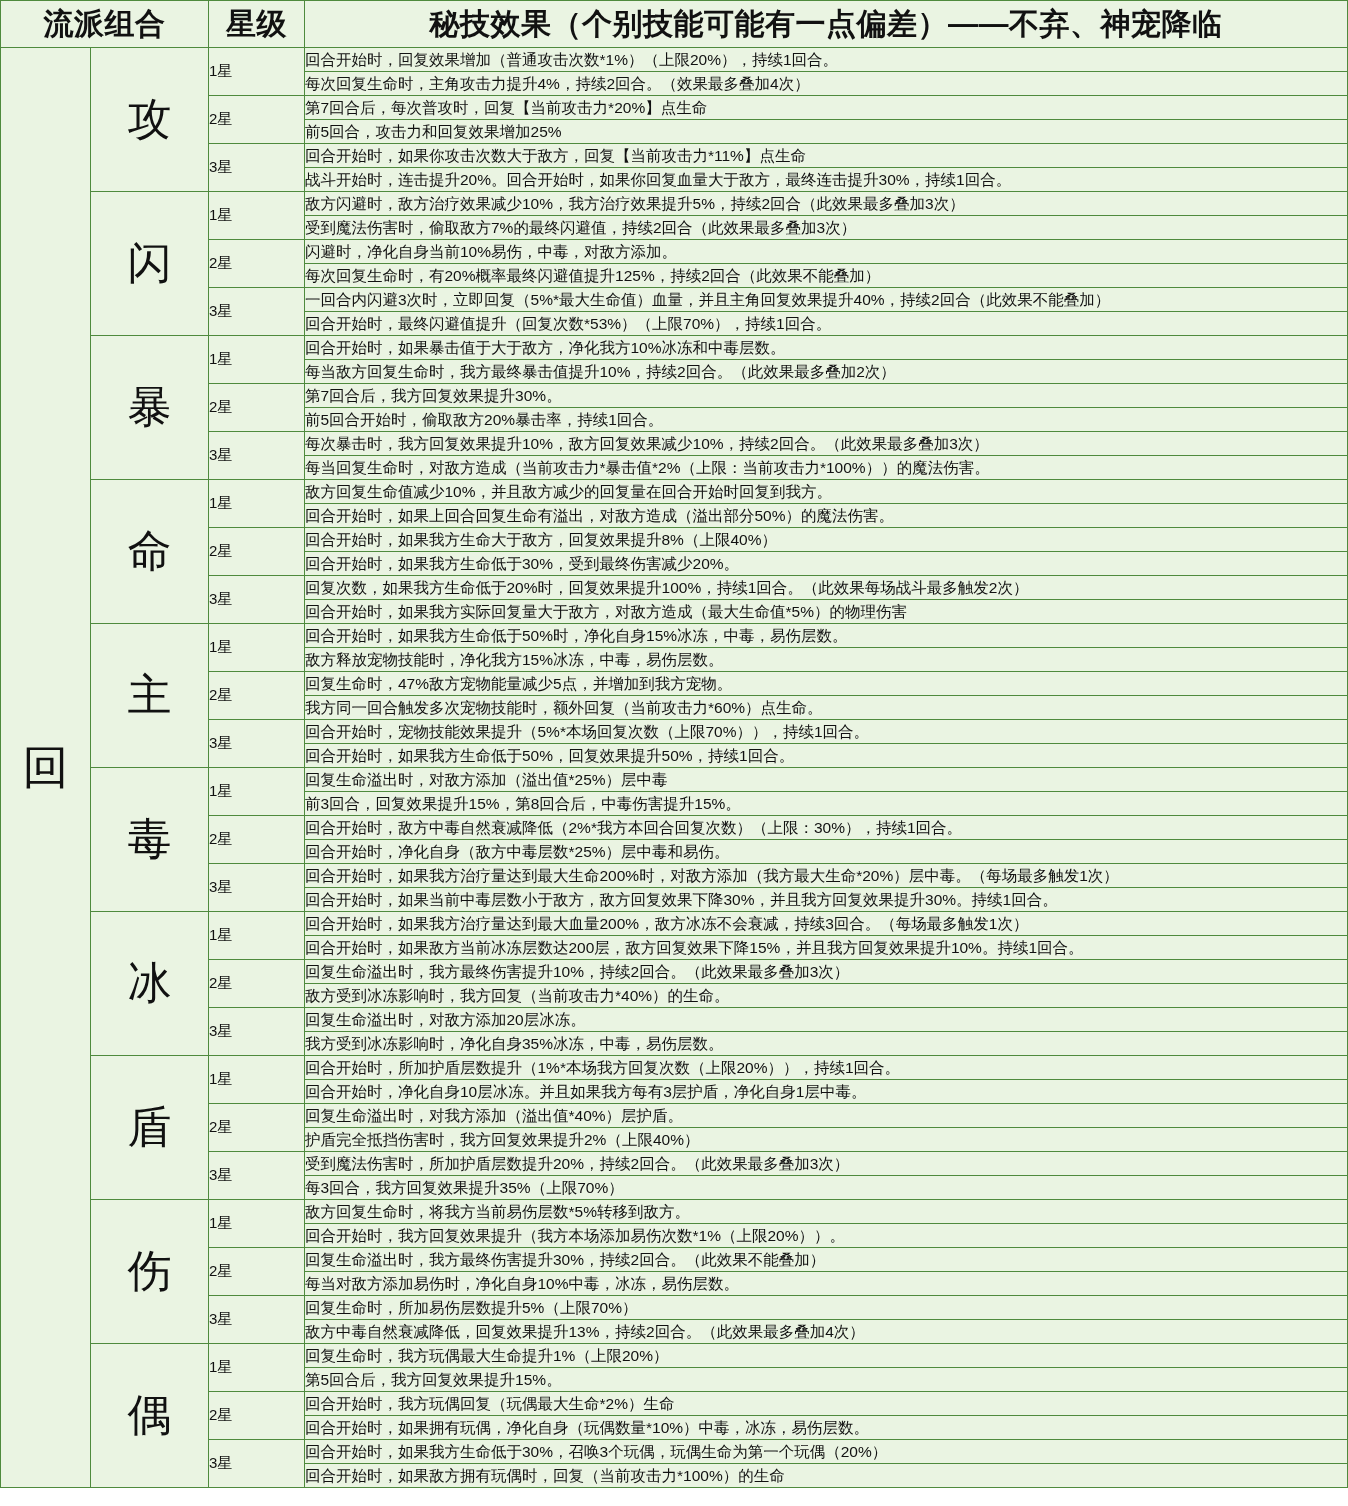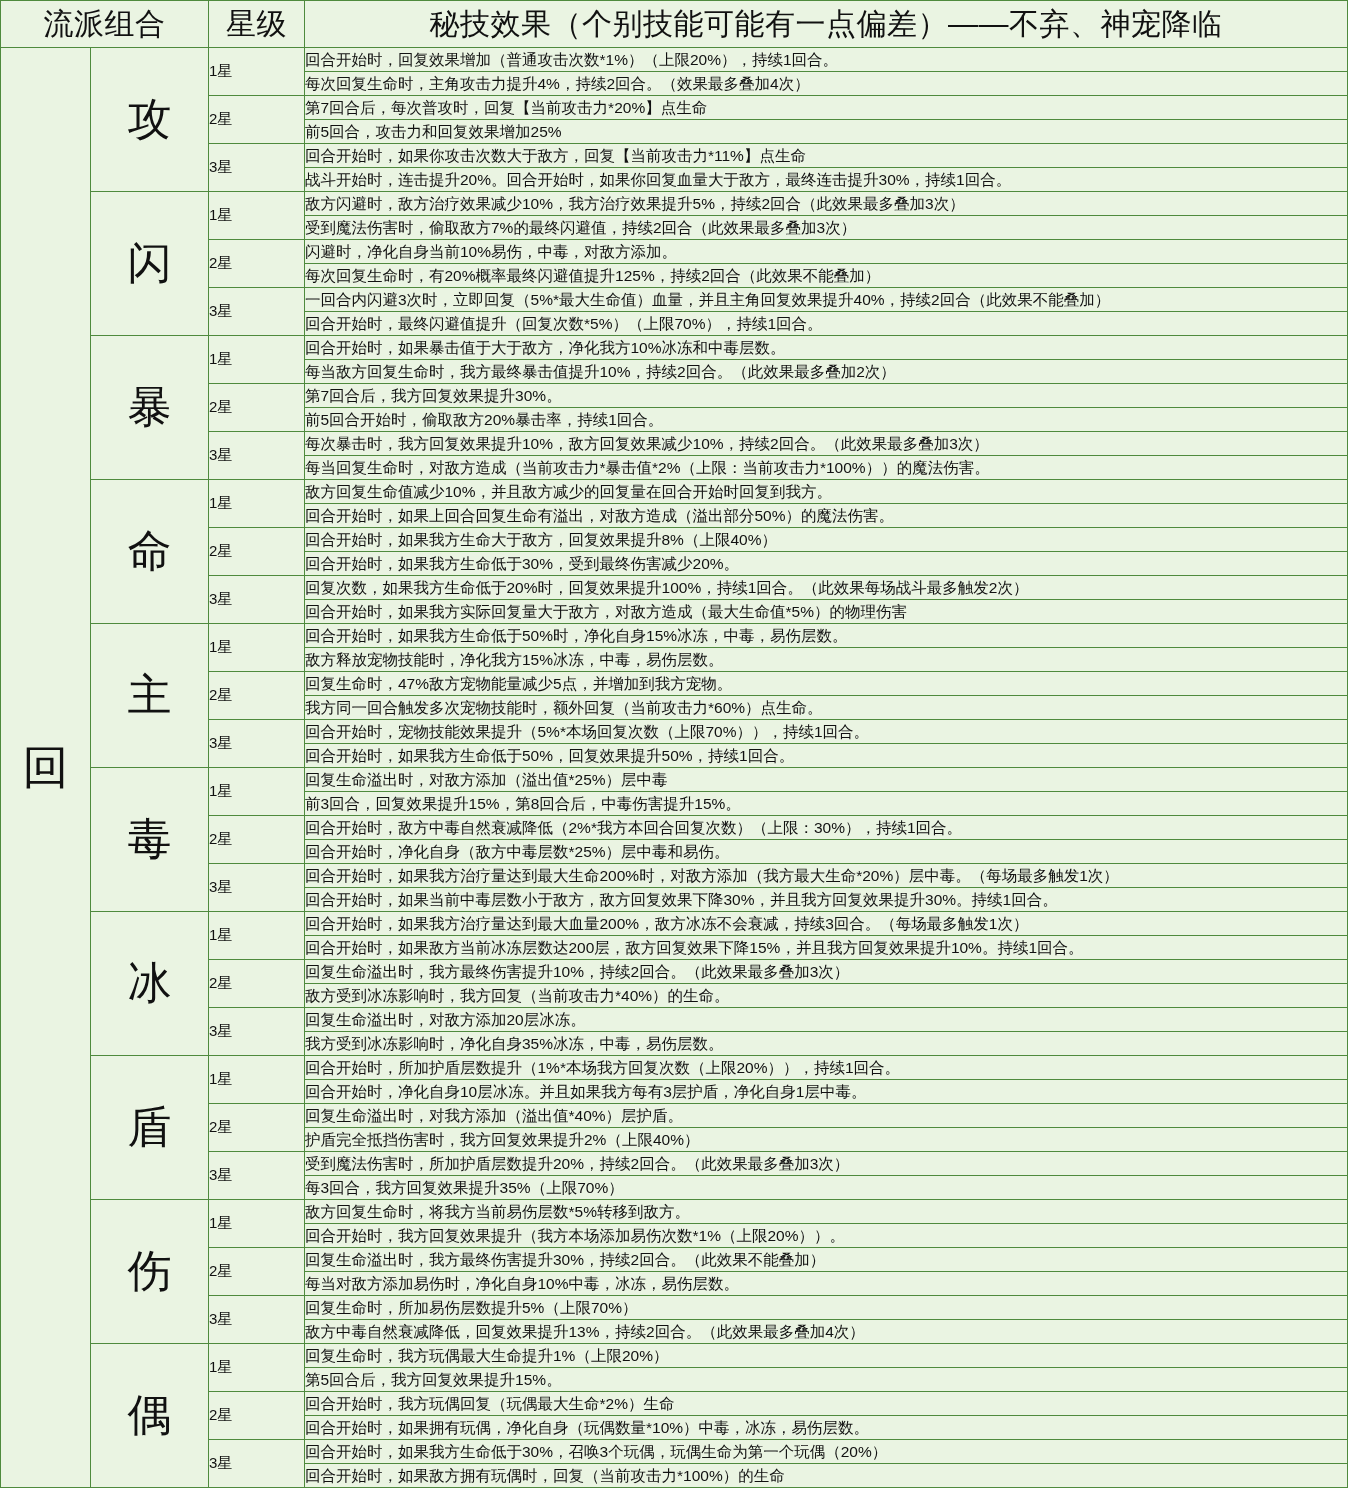--- a/index.html
+++ b/index.html
@@ -18,21 +18,21 @@
   }
   table.skill-table td, table.skill-table th {
     border: 1px solid #4f8a3d;
     background: #eaf4e2;
     padding: 0;
   }
   .header-cell {
     background: #cfe6bf;
     text-align: center;
     font-size: 30px;
-    font-weight: normal;
+    font-weight: bold;
     color: #111;
     height: 46px;
     line-height: 46px;
     white-space: nowrap;
     letter-spacing: 0.5px;
   }
   .col-group  { width: 90px; }
   .col-style  { width: 118px; }
   .col-star   { width: 96px; }
   .col-effect { width: auto; }
@@ -125,21 +125,21 @@
         <td class="effect-cell">闪避时，净化自身当前10%易伤，中毒，对敌方添加。</td>
       </tr>
       <tr class="eff-row">
         <td class="effect-cell">每次回复生命时，有20%概率最终闪避值提升125%，持续2回合（此效果不能叠加）</td>
       </tr>
       <tr class="eff-row">
         <td class="star-cell" rowspan="2">3星</td>
         <td class="effect-cell">一回合内闪避3次时，立即回复（5%*最大生命值）血量，并且主角回复效果提升40%，持续2回合（此效果不能叠加）</td>
       </tr>
       <tr class="eff-row">
-        <td class="effect-cell">回合开始时，最终闪避值提升（回复次数*5%）（上限70%），持续1回合。</td>
+        <td class="effect-cell">回合开始时，最终闪避值提升（回复次数*53%）（上限70%），持续1回合。</td>
       </tr>
       <tr class="eff-row">
         <td class="style-cell" rowspan="6">暴</td>
         <td class="star-cell" rowspan="2">1星</td>
         <td class="effect-cell">回合开始时，如果暴击值于大于敌方，净化我方10%冰冻和中毒层数。</td>
       </tr>
       <tr class="eff-row">
         <td class="effect-cell">每当敌方回复生命时，我方最终暴击值提升10%，持续2回合。（此效果最多叠加2次）</td>
       </tr>
       <tr class="eff-row">

